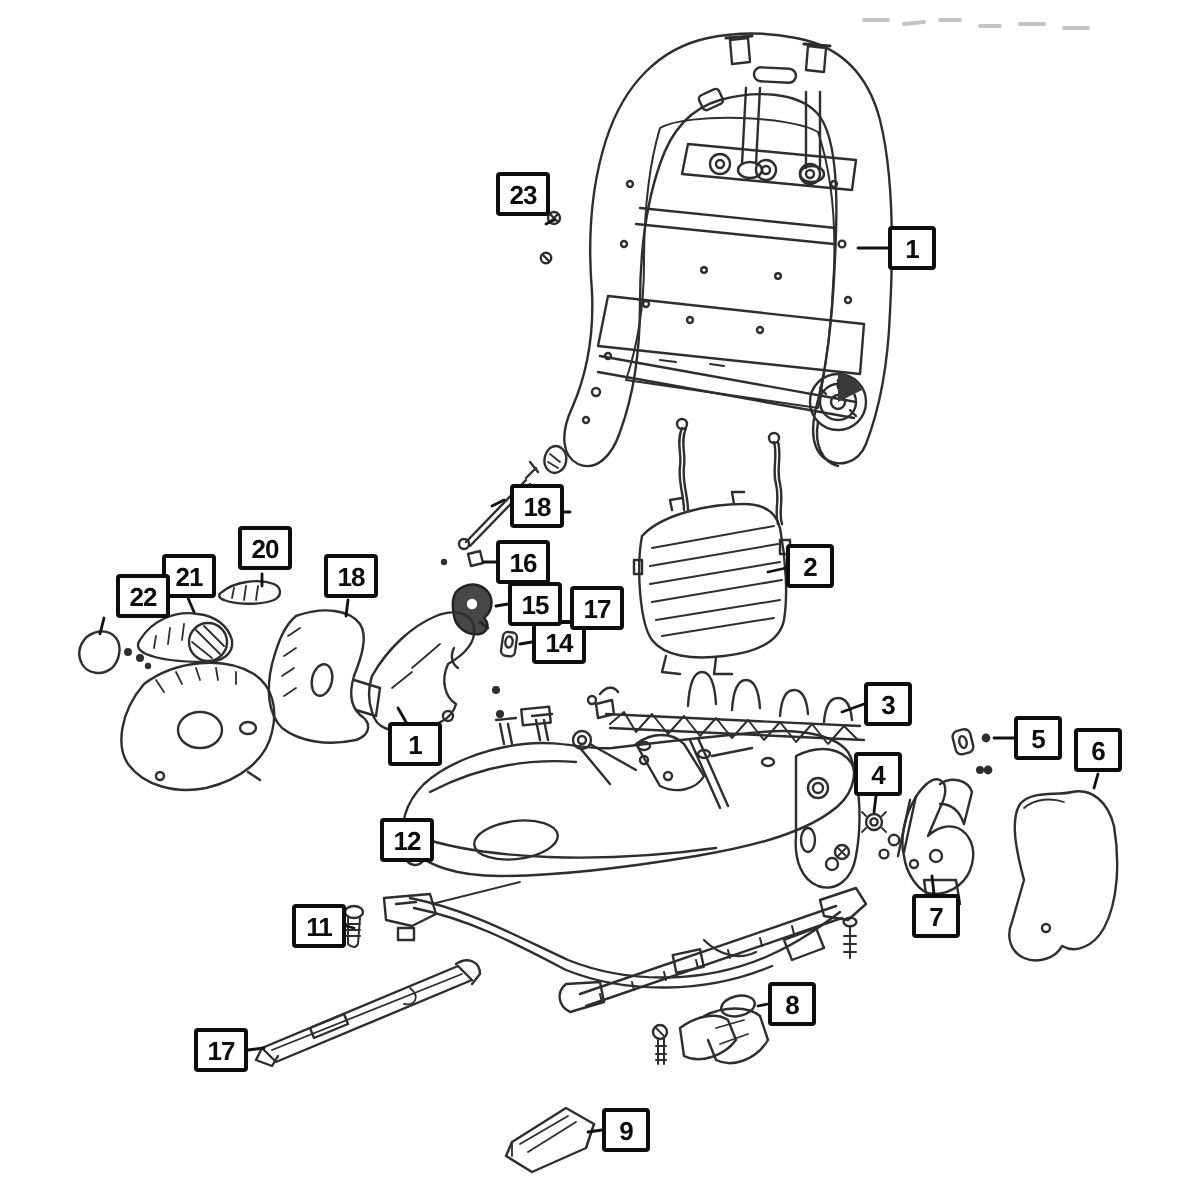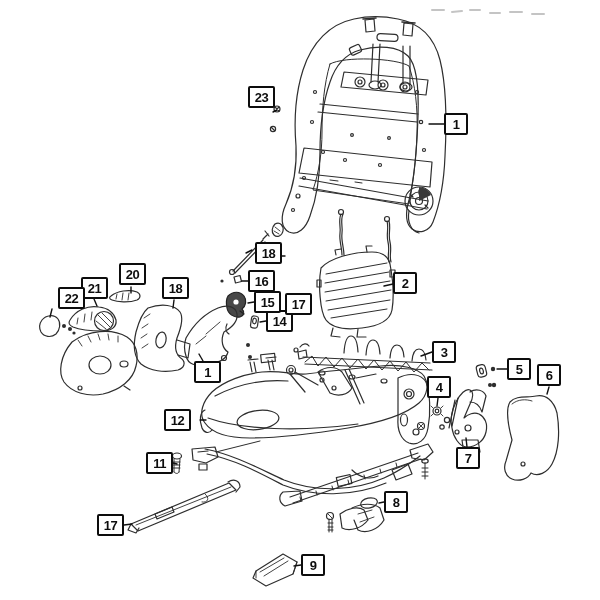--- a/index.html
+++ b/index.html
@@ -307,21 +307,21 @@
   <div class="callout" style="left:393px;top:272px;">2</div>
   <div class="callout" style="left:432px;top:341px;">3</div>
   <div class="callout" style="left:427px;top:376px;">4</div>
   <div class="callout" style="left:507px;top:358px;">5</div>
   <div class="callout" style="left:537px;top:364px;">6</div>
   <div class="callout" style="left:456px;top:447px;">7</div>
   <div class="callout" style="left:384px;top:491px;">8</div>
   <div class="callout" style="left:301px;top:554px;">9</div>
   <div class="callout w2" style="left:97px;top:514px;">17</div>
   <div class="callout w2" style="left:146px;top:452px;text-align:center;">11</div>
-  <div class="callout w2" style="left:164px;top:409px;">12</div>
+  <div class="callout w2" style="left:190px;top:409px;">12</div>
   <div class="callout w2" style="left:194px;top:361px;">1</div>
   <div class="callout w2" style="left:266px;top:310px;">14</div>
   <div class="callout w2" style="left:254px;top:291px;">15</div>
   <div class="callout w2" style="left:248px;top:270px;">16</div>
   <div class="callout w2" style="left:285px;top:245px;margin-top:48px;">17</div>
   <div class="callout w2" style="left:219px;top:242px;margin-left:36px;">18</div>
   <div class="callout w2" style="left:162px;top:277px;">18</div>
   <div class="callout w2" style="left:119px;top:263px;">20</div>
   <div class="callout w2" style="left:81px;top:277px;">21</div>
   <div class="callout w2" style="left:39px;top:287px;margin-left:19px;">22</div>

